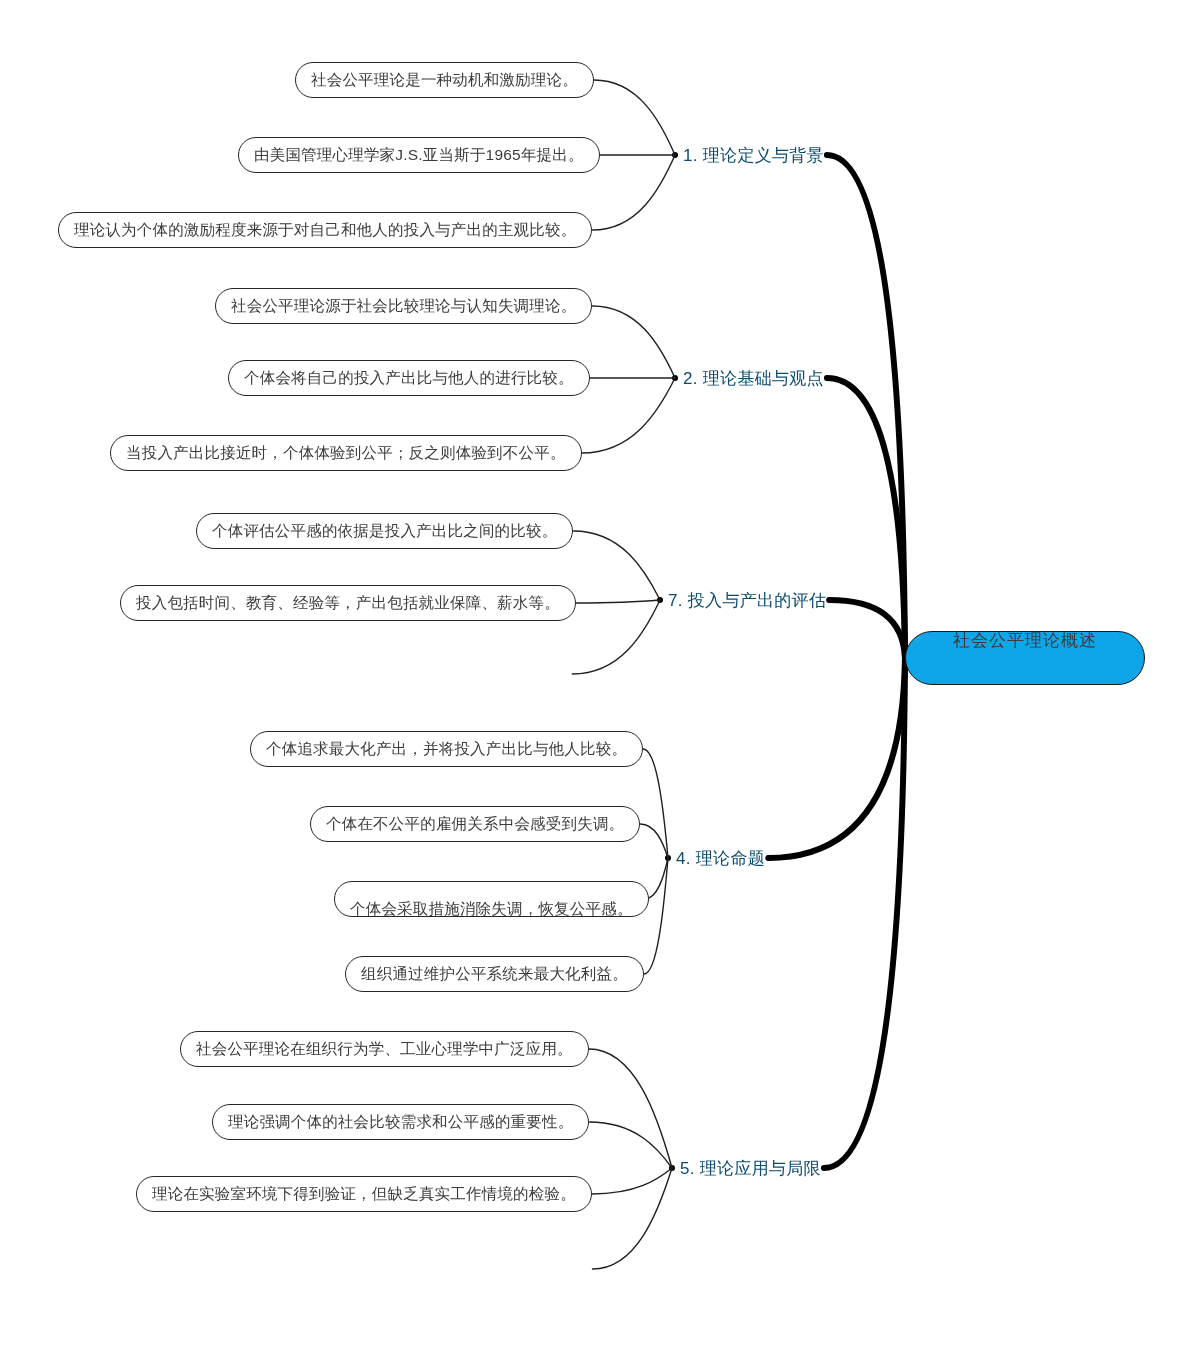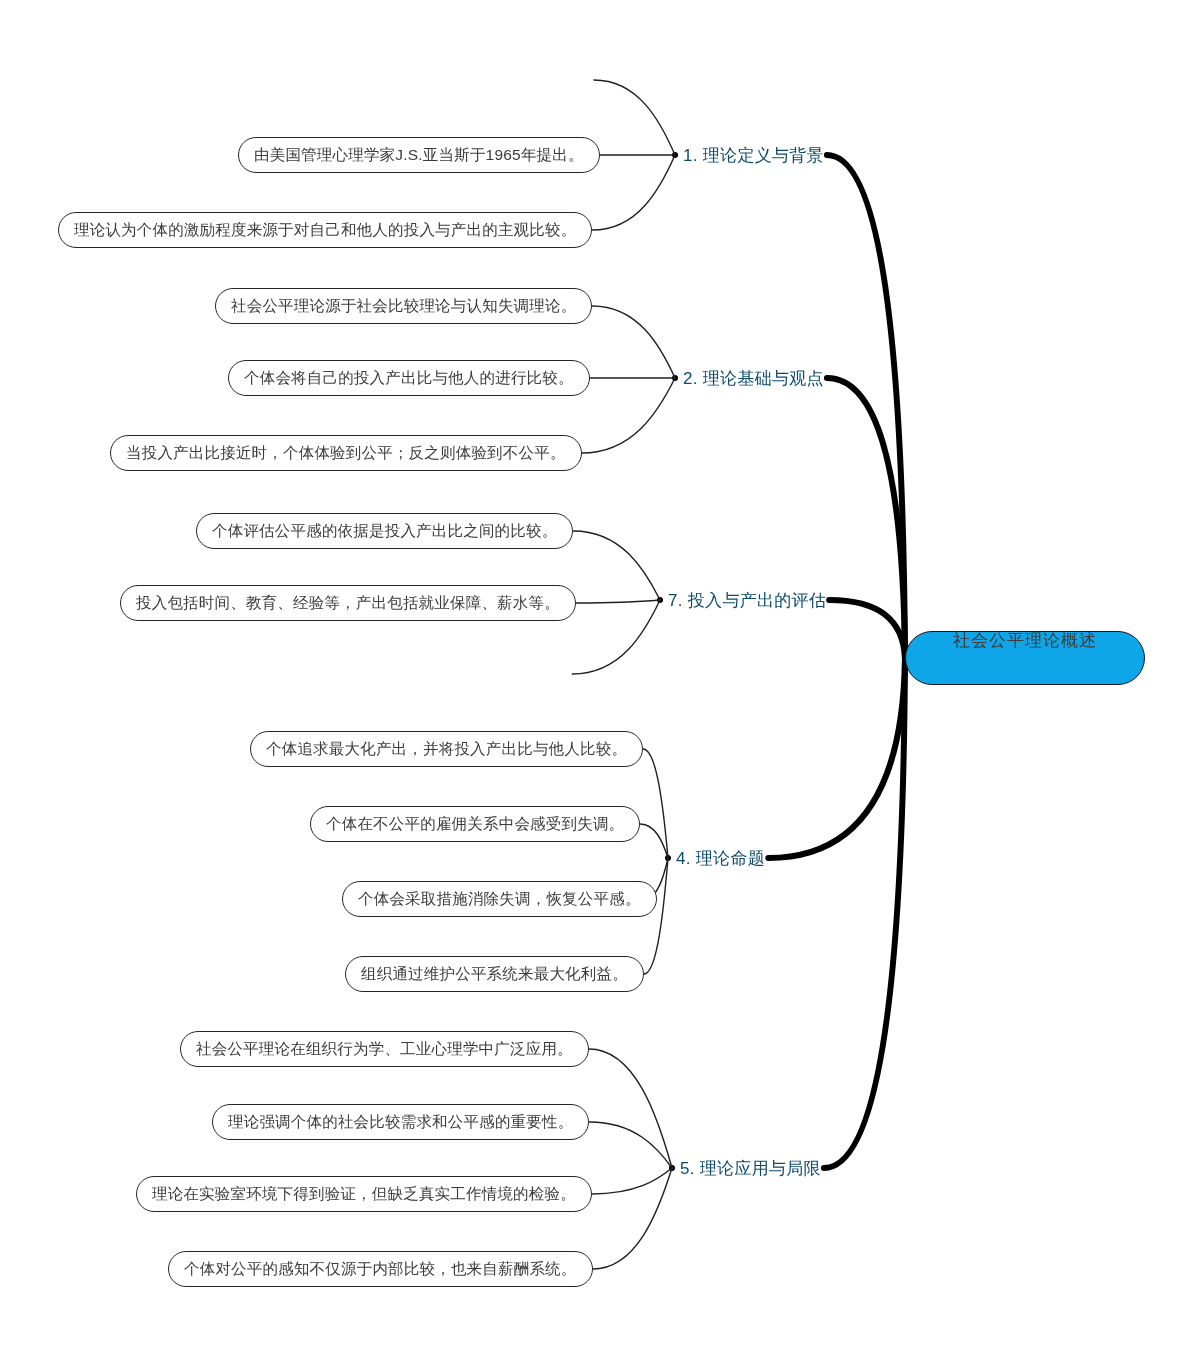--- a/index.html
+++ b/index.html
@@ -97,20 +97,23 @@
       <circle cx="672" cy="1168" r="3" fill="#000000"></circle>
       <path d="M 588.8125 1049 C 634.565625 1049, 657.02625 1114.45, 672 1168" fill="none" stroke="#1f1f1f" stroke-width="1.4" stroke-linecap="round"></path>
       <path d="M 589.40625 1122 C 634.8328125 1122, 657.133125 1147.3, 672 1168" fill="none" stroke="#1f1f1f" stroke-width="1.4" stroke-linecap="round"></path>
       <path d="M 591.90625 1194 C 635.9578125 1194, 657.583125 1179.7, 672 1168" fill="none" stroke="#1f1f1f" stroke-width="1.4" stroke-linecap="round"></path>
       <path d="M 592.5 1269 C 636.225 1269, 657.69 1213.45, 672 1168" fill="none" stroke="#1f1f1f" stroke-width="1.4" stroke-linecap="round"></path>
     </svg>
 <div class="center-node" style="left: 905px; top: 631px; width: 240px; height: 54px;">
       <span>社会公平理论概述</span>
     </div>
     <div class="branch-label" style="left: 683px; top: 155px;">1. 理论定义与背景</div>
+    <div class="leaf" style="left: 295px; top: 62px; width: 298.906px;">
+      <span>社会公平理论是一种动机和激励理论。</span>
+    </div>
     <div class="leaf" style="left: 238px; top: 137px; width: 361.688px;">
       <span>由美国管理心理学家J.S.亚当斯于1965年提出。</span>
     </div>
     <div class="leaf" style="left: 58px; top: 212px; width: 534.406px;">
       <span>理论认为个体的激励程度来源于对自己和他人的投入与产出的主观比较。</span>
     </div>
     <div class="branch-label" style="left: 683px; top: 378px;">2. 理论基础与观点</div>
     <div class="leaf" style="left: 215px; top: 288px; width: 377.406px;">
       <span>社会公平理论源于社会比较理论与认知失调理论。</span>
     </div>
@@ -127,32 +130,29 @@
     <div class="leaf" style="left: 120px; top: 585px; width: 455.906px;">
       <span>投入包括时间、教育、经验等，产出包括就业保障、薪水等。</span>
     </div>
     <div class="branch-label" style="left: 676px; top: 858px;">4. 理论命题</div>
     <div class="leaf" style="left: 250px; top: 731px; width: 393.109px;">
       <span>个体追求最大化产出，并将投入产出比与他人比较。</span>
     </div>
     <div class="leaf" style="left: 310px; top: 806px; width: 330.312px;">
       <span>个体在不公平的雇佣关系中会感受到失调。</span>
     </div>
-    <div class="leaf" style="left: 342px; top: 881px; width: 314.609px;">
+    <div class="leaf" style="left: 334px; top: 881px; width: 314.609px; align-items: flex-end;">
       <span>个体会采取措施消除失调，恢复公平感。</span>
     </div>
     <div class="leaf" style="left: 345px; top: 956px; width: 298.906px;">
       <span>组织通过维护公平系统来最大化利益。</span>
     </div>
     <div class="branch-label" style="left: 680px; top: 1168px;">5. 理论应用与局限</div>
     <div class="leaf" style="left: 180px; top: 1031px; width: 408.812px;">
       <span>社会公平理论在组织行为学、工业心理学中广泛应用。</span>
     </div>
     <div class="leaf" style="left: 212px; top: 1104px; width: 377.406px;">
       <span>理论强调个体的社会比较需求和公平感的重要性。</span>
     </div>
     <div class="leaf" style="left: 136px; top: 1176px; width: 455.906px;">
       <span>理论在实验室环境下得到验证，但缺乏真实工作情境的检验。</span>
     </div>
-    <div class="leaf" style="left: 168px; top: 1251px; width: 424.5px;">
-      <span>个体对公平的感知不仅源于内部比较，也来自薪酬系统。</span>
-    </div>
   </div>
 
 </body></html>

